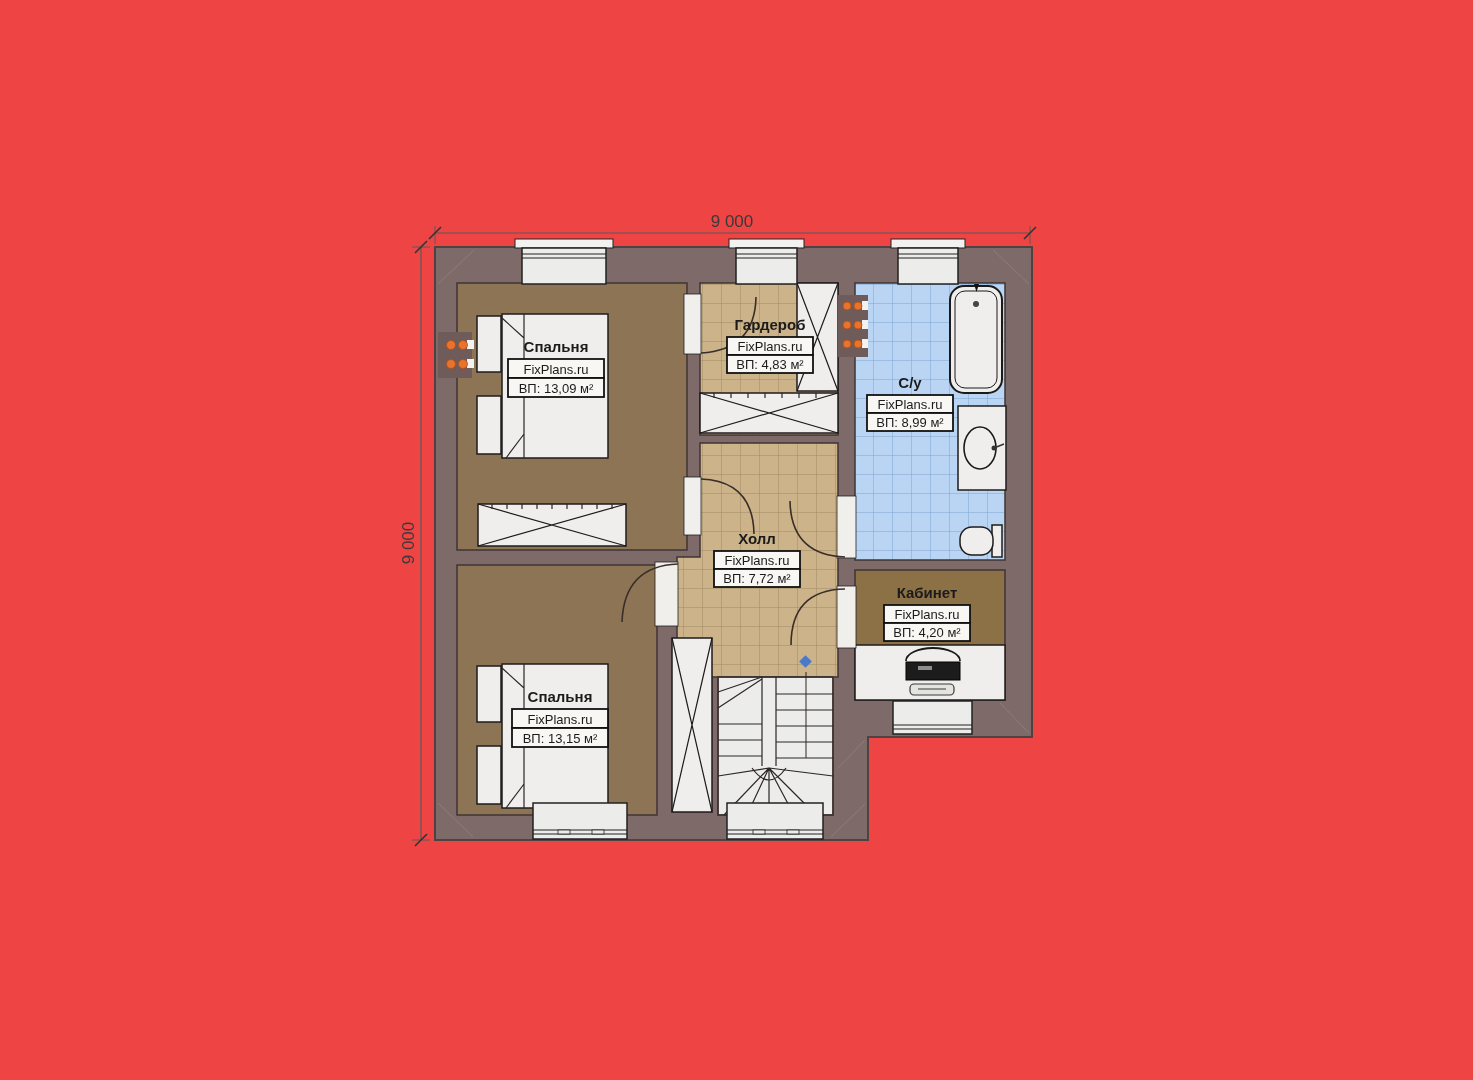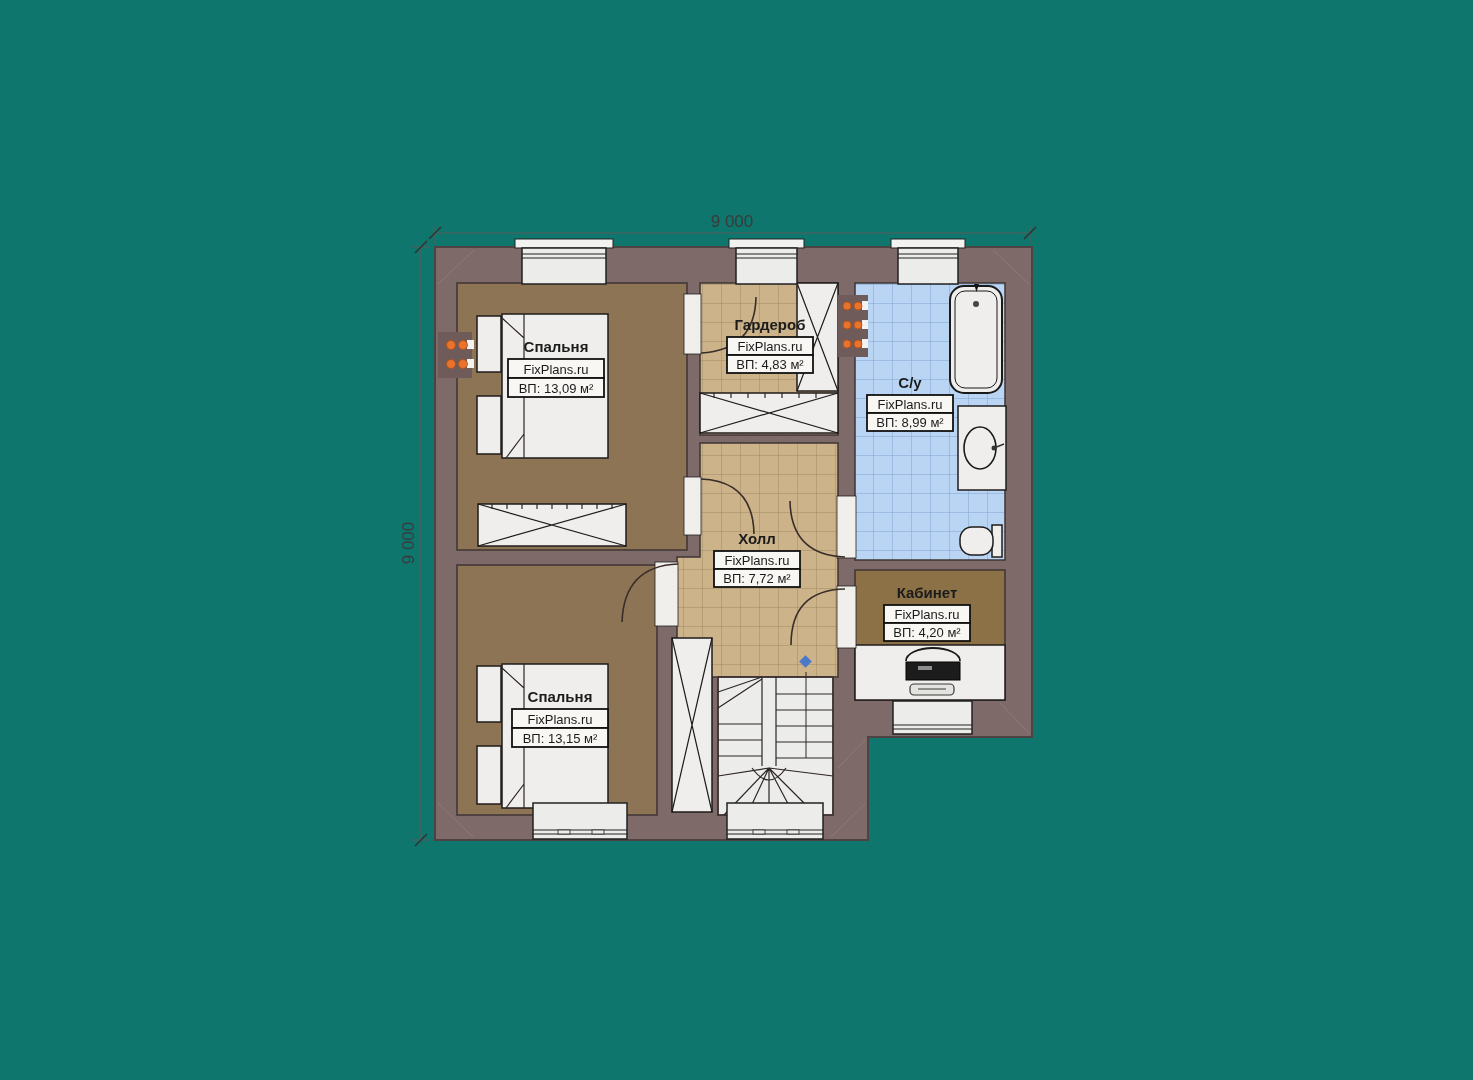--- a/index.html
+++ b/index.html
@@ -1,16 +1,16 @@
 <!DOCTYPE html>
 <html><head>
 <meta charset="utf-8">
 <style>
   html,body{margin:0;padding:0;background:#ffffff;}
-  .page{position:relative;width:1473px;height:1080px;background:#0f766e;overflow:hidden;
+  .page{position:relative;width:1473px;height:1080px;background:#ef4444;overflow:hidden;
         font-family:"Liberation Sans", sans-serif;}
   svg{position:absolute;left:0;top:0;}
   text{font-family:"Liberation Sans", sans-serif;fill:#1b1b1b;}
   .dim-text{font-size:17px;fill:#3a3a3a;}
   .room-name{font-size:15px;font-weight:bold;}
   .label-row{font-size:13px;}
   .fix{fill:#efeeec;stroke:#1f1b1b;stroke-width:1.5;}
   .thin{stroke:#2e2626;stroke-width:1.2;fill:none;}
   .arc{stroke:#3a2e2a;stroke-width:1.6;fill:none;}
   .floor{stroke:#3f3434;stroke-width:1.5;}

